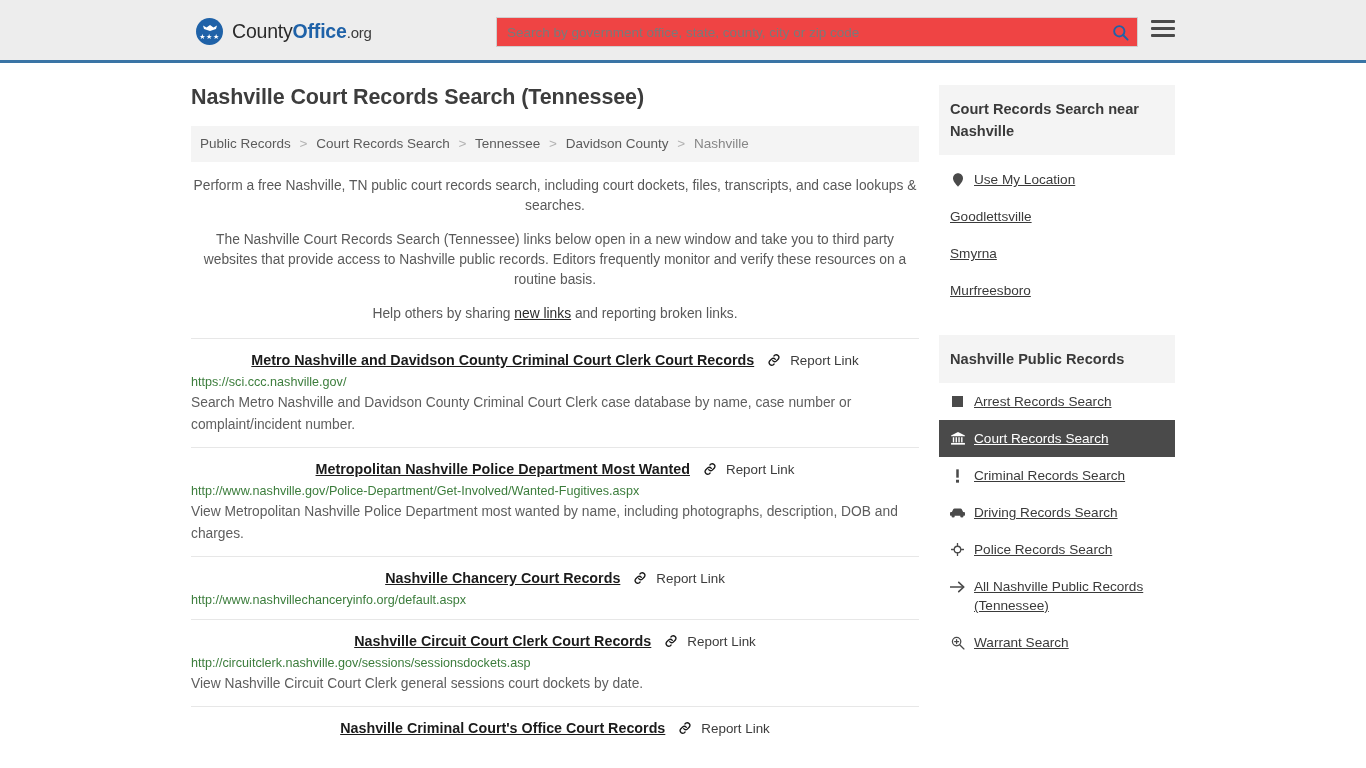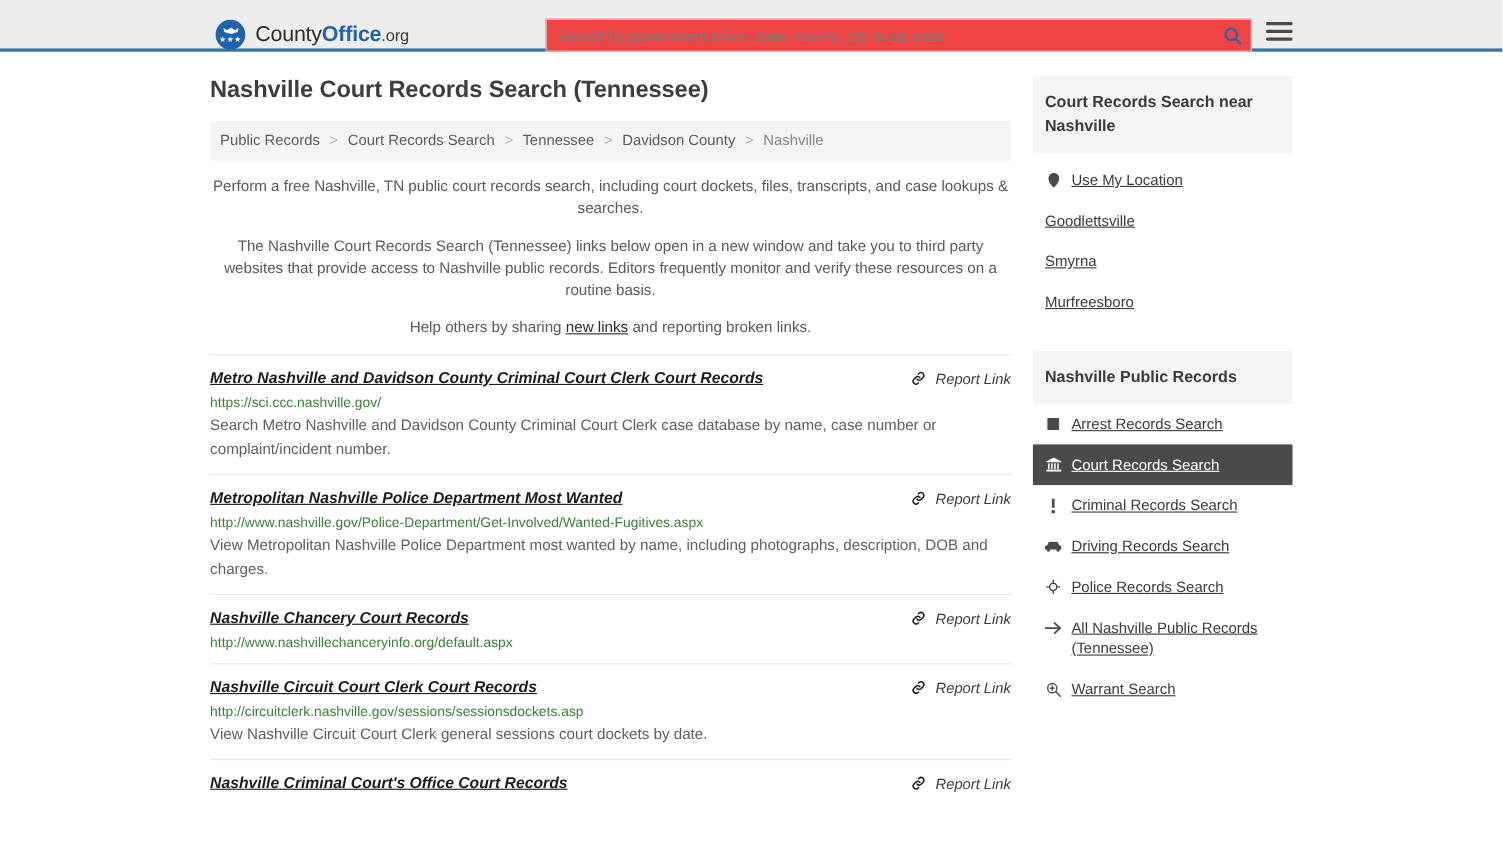--- a/index.html
+++ b/index.html
@@ -7,21 +7,21 @@
     margin: 0; padding: 0;
     width: 1366px; height: 768px;
     overflow: hidden;
     background: #ffffff;
     font-family: "Liberation Sans", sans-serif;
     -webkit-font-smoothing: antialiased;
   }
 
   
   .header {
-    height: 47px;
+    height: 63px;
     background: #ededed;
     border-bottom: 3px solid #3a74a5;
     display: flex;
     align-items: center;
     position: relative;
   }
   .brand {
     position: absolute;
     left: 196px;
     top: 18px;
@@ -159,23 +159,22 @@
 
   
   .result {
     border-top: 1px solid #e7e7e7;
     padding: 12px 0 11px 0;
   }
   .result:first-of-type { border-top: 1px solid #e7e7e7; }
   .result-head {
     display: flex;
     align-items: flex-start;
-    justify-content: space-between;
+    justify-content: center;
     gap: 12px;
-    font-style: italic;
   }
   .result-title {
     font-size: 14.3px;
     font-weight: bold;
     color: #1b1b1b;
     text-decoration: underline;
     line-height: 19px;
     cursor: pointer;
   }
   .report-link {

